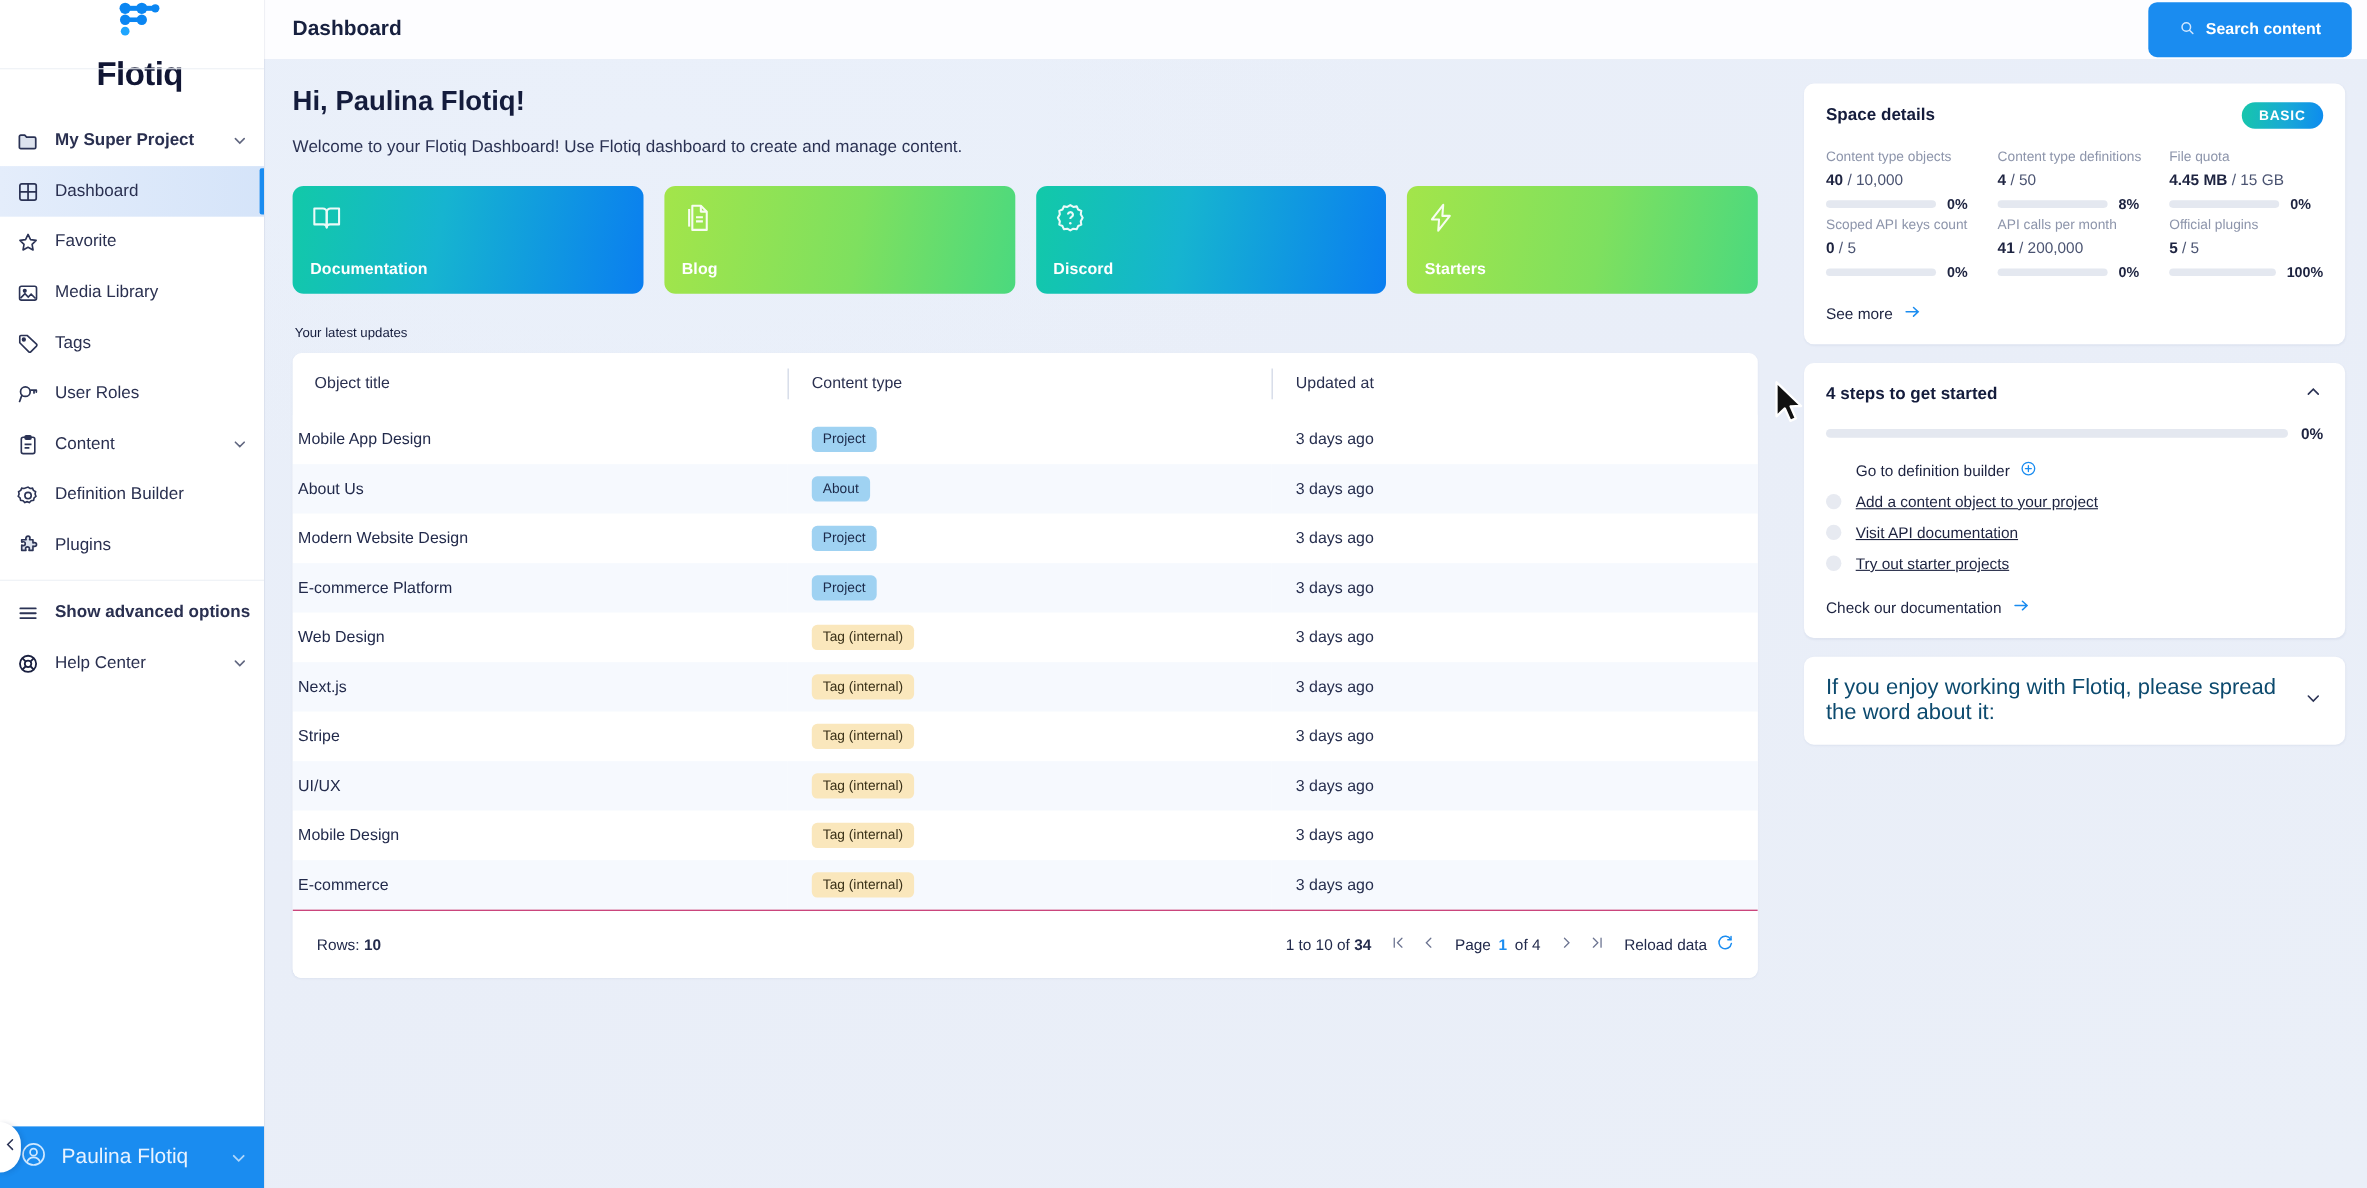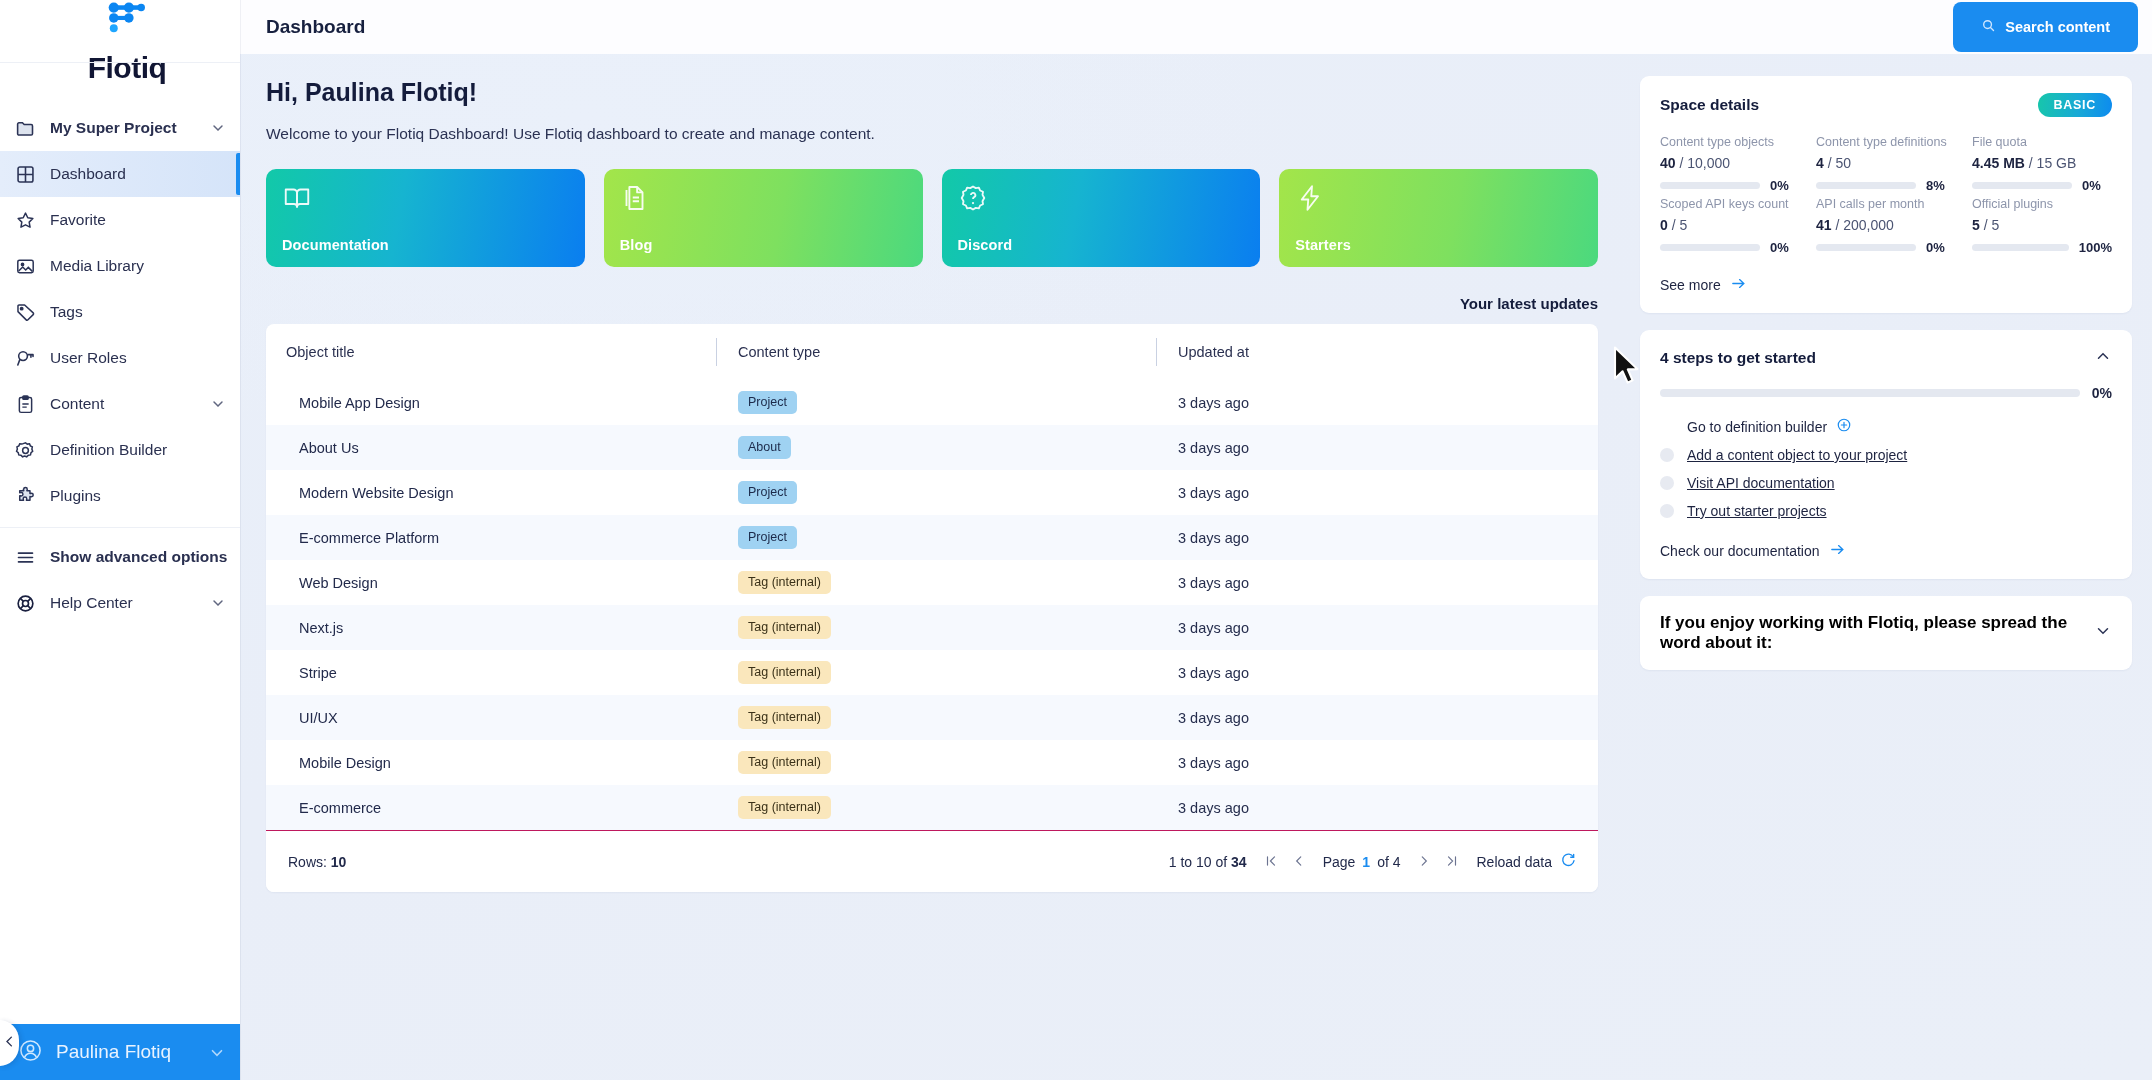--- a/index.html
+++ b/index.html
@@ -87,39 +87,39 @@
   .card {
     flex: 1 1 0; height: 98px; border-radius: 10px; position: relative;
     padding: 14px 16px; color: #fff; cursor: pointer; overflow: hidden;
     display: flex; flex-direction: column; justify-content: space-between;
   }
   .card .c-ico { width: 30px; height: 30px; opacity: .92; }
   .card .c-lbl { font-size: 14.5px; font-weight: 600; letter-spacing: .1px; }
   .card.teal { background: linear-gradient(100deg, #12c9a8 0%, #16b4d0 42%, #0a7ef0 100%); }
   .card.green { background: linear-gradient(100deg, #a3e54a 0%, #7ee05f 55%, #4bd97e 100%); }
 
-  .section-title { font-size: 15px; font-weight: 700; color: #141c3c; margin: 28px 0 12px 2px; text-align: right; }
+  .section-title { font-size: 12px; font-weight: 400; color: #141c3c; margin: 28px 0 12px 2px; }
 
   .table-wrap { background: #fff; border-radius: 8px; overflow: hidden; box-shadow: 0 1px 2px rgba(20,40,90,.05); }
   table { width: 100%; border-collapse: collapse; }
   thead th {
     text-align: left; font-size: 14.5px; font-weight: 400; color: #2a3050;
     padding: 16px 0 16px 0; height: 56px; position: relative;
   }
   thead th.c1 { padding-left: 20px; width: 450px; }
   thead th.c2 { width: 440px; padding-left: 22px; }
   thead th.c3 { padding-left: 22px; }
   thead th.c2::before, thead th.c3::before {
     content: ""; position: absolute; left: 0; top: 14px; bottom: 14px; width: 1px; background: #c9d1e2;
   }
   tbody tr { height: 45px; }
   tbody tr:nth-child(odd) { background: #ffffff; }
   tbody tr:nth-child(even) { background: #f6f9fe; }
   tbody td { font-size: 14.5px; color: #222a4b; padding: 0; vertical-align: middle; }
-  tbody td.c1 { padding-left: 33px; }
+  tbody td.c1 { padding-left: 5px; }
   tbody td.c2 { padding-left: 22px; }
   tbody td.c3 { padding-left: 22px; color: #262e4e; }
   .badge {
     display: inline-block; font-size: 12.5px; border-radius: 5px;
     padding: 5px 10px; line-height: 1; white-space: nowrap;
   }
   .badge.blue { background: #9fd2f2; color: #1c2a4a; }
   .badge.amber { background: #fae7bc; color: #3a3118; }
 
   .tfooter {
@@ -164,21 +164,21 @@
   .sp-pct { font-size: 14px; font-weight: 700; }
   .steps-list { margin-top: 12px; }
   .step-row { display: flex; align-items: center; gap: 13px; height: 28px; }
   .step-dot { width: 14px; height: 14px; border-radius: 50%; background: #e7eaf1; flex: 0 0 14px; }
   .step-link { font-size: 14px; color: #1d2340; text-decoration: underline; cursor: pointer; }
   .step-sub { display: flex; align-items: center; gap: 9px; height: 28px; padding-left: 27px; }
   .step-sub-txt { font-size: 14px; color: #1d2340; }
   .check-doc { margin-top: 16px; display: inline-flex; align-items: center; gap: 9px; font-size: 14px; color: #1d2340; cursor: pointer; }
 
   .spread { display: flex; align-items: center; padding: 17px 20px; cursor: pointer; }
-  .spread-txt { font-size: 17px; font-weight: 700; color: #000000; flex: 1 1 auto; }
+  .spread-txt { font-size: 20px; font-weight: 400; color: #0c4a6e; flex: 1 1 auto; }
 
   
   .cursor { position: absolute; left: 1611px; top: 345px; width: 30px; height: 44px; z-index: 50; pointer-events: none; }
 </style>
 </head>
 <body>
 
 <div class="app">
 
   <aside class="sidebar">

